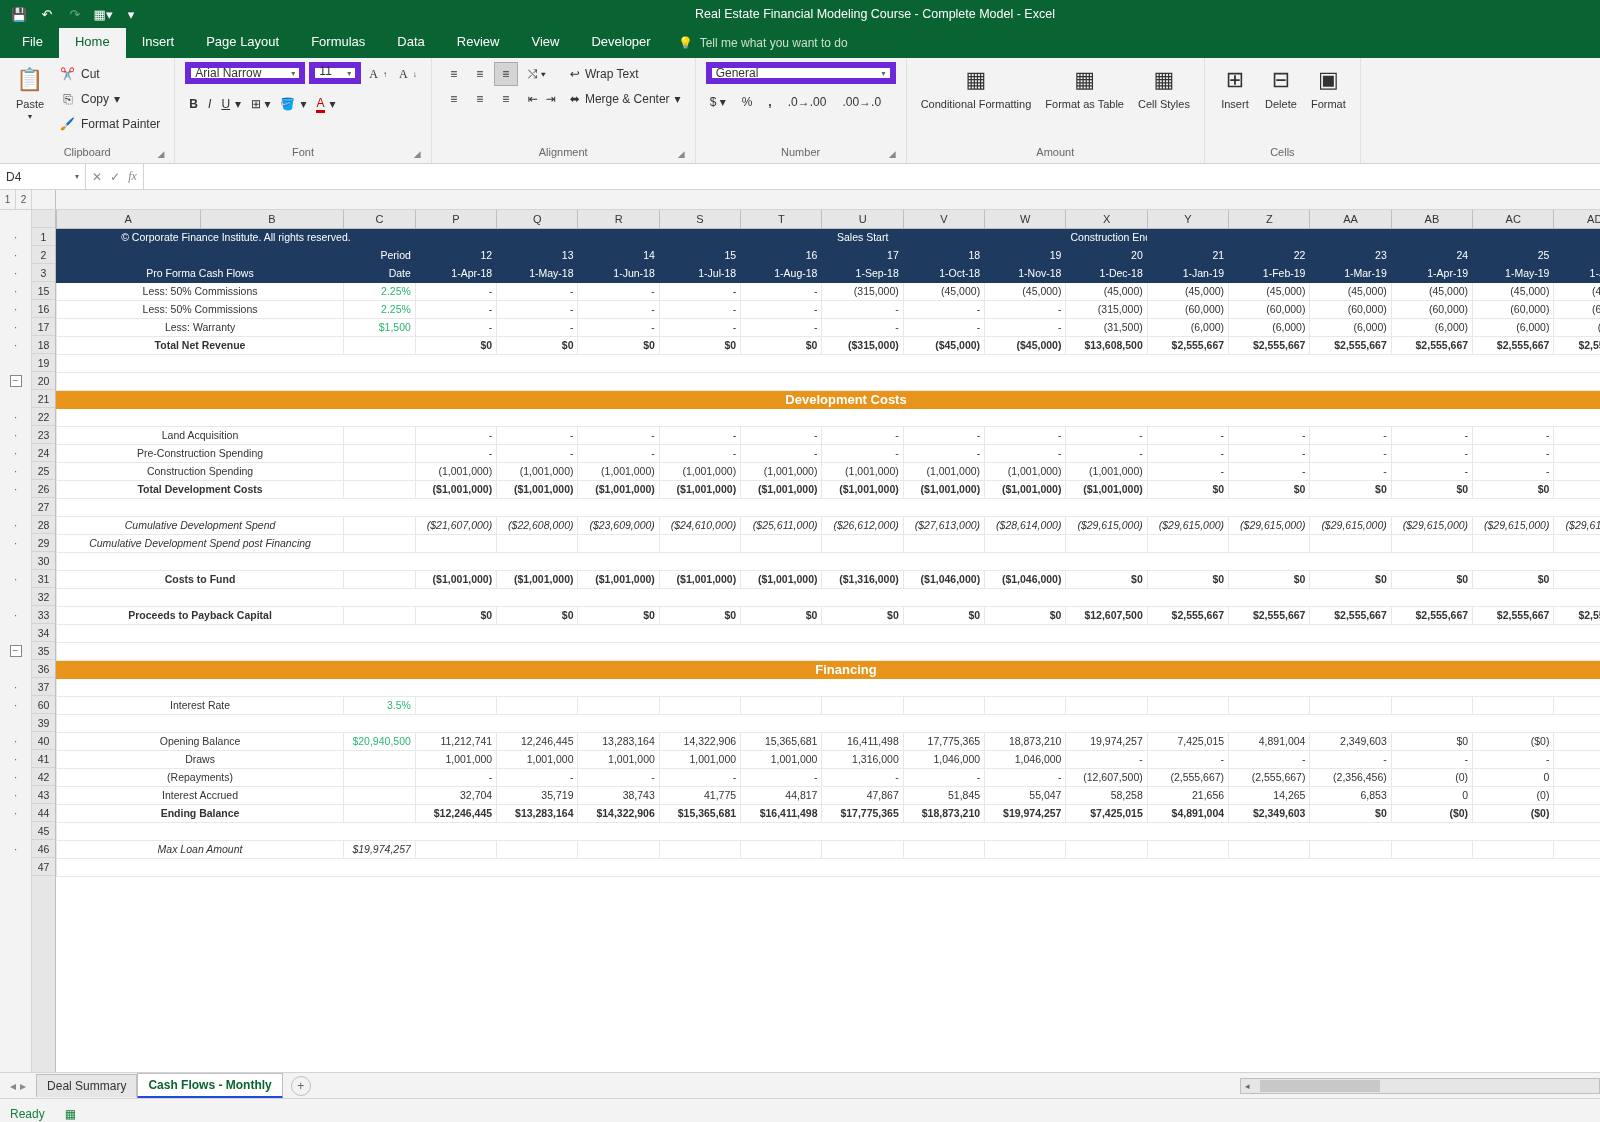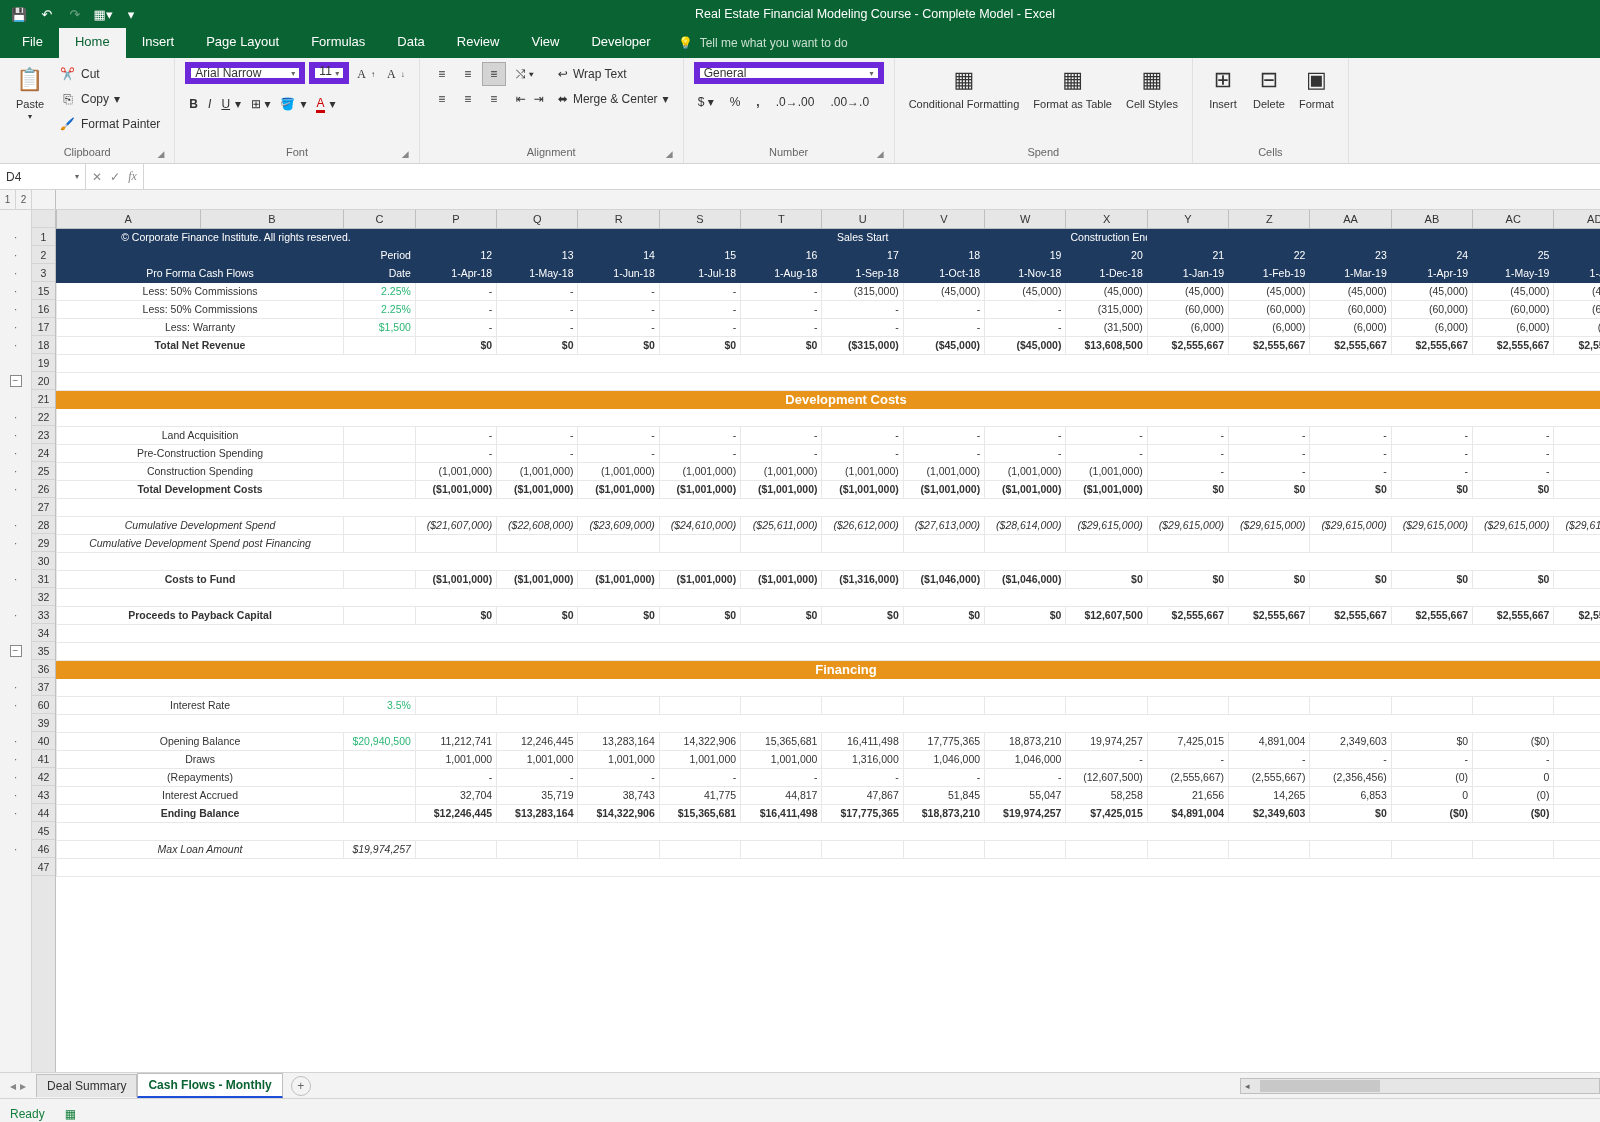--- a/index.html
+++ b/index.html
@@ -142,21 +142,21 @@
     <div class="group-label"><span>Clipboard</span><span class="dlg-launcher">◢</span></div>
   </div>
 
   <div class="group">
     <div class="group-body" style="flex-direction:column; gap:6px;">
       <div style="display:flex; gap:4px;">
         <div class="combo" style="width:120px;">
             <span>Arial Narrow</span>
             <span class="dd">▾</span>
           </div>
-        <div class="combo" style="width:40px;align-items:flex-end;">
+        <div class="combo" style="width:52px;align-items:flex-end;">
             <span>11</span>
             <span class="dd">▾</span>
           </div>
         <div class="small-row" style="font-family:serif;">A<span style="font-size:8px;vertical-align:super;">↑</span></div>
         <div class="small-row" style="font-family:serif;">A<span style="font-size:8px;vertical-align:super;">↓</span></div>
       </div>
       <div style="display:flex; gap:2px; align-items:center;">
         <div class="small-row">
             <b>B</b>
           </div>
@@ -231,21 +231,21 @@
         </div>
       <div class="big-btn">
           <div class="big-icon">▦</div>
           <span style="text-align:center;line-height:1.1;">Format as Table</span>
         </div>
       <div class="big-btn">
           <div class="big-icon">▦</div>
           <span style="text-align:center;line-height:1.1;">Cell Styles</span>
         </div>
     </div>
-    <div class="group-label"><span>Spend</span></div>
+    <div class="group-label"><span>Amount</span></div>
   </div>
 
   <div class="group">
     <div class="group-body">
       <div class="big-btn">
           <div class="big-icon">⊞</div>
           <span>Insert</span>
         </div>
       <div class="big-btn">
           <div class="big-icon">⊟</div>

